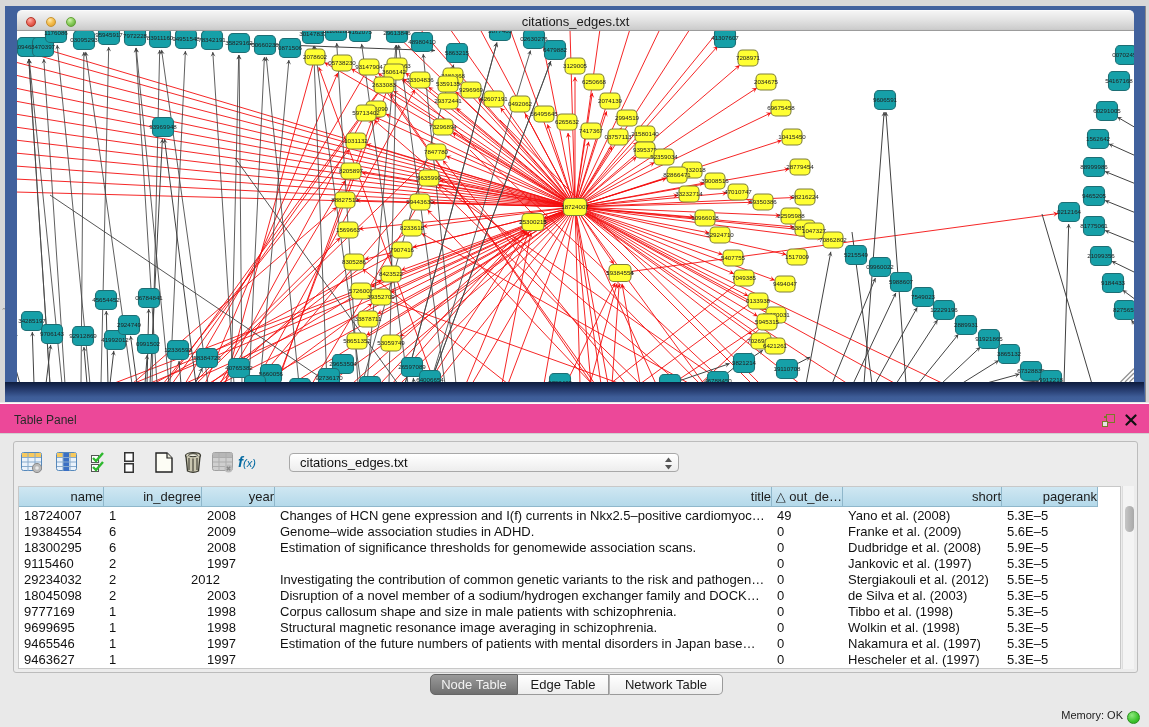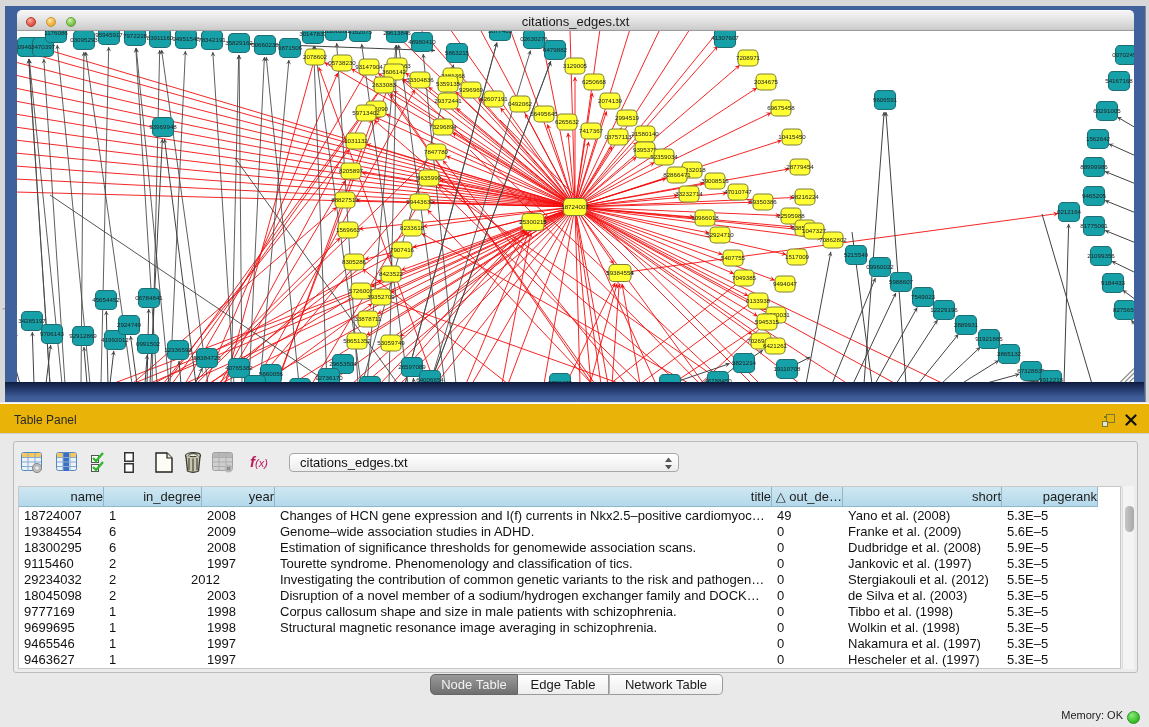--- a/index.html
+++ b/index.html
@@ -10,21 +10,21 @@
 #titlebar .tl{position:absolute;top:6px;width:10px;height:10px;border-radius:50%}
 #titlebar .t1{left:9px;background:radial-gradient(circle at 35% 28%,#ffb3ab,#ee6b5f 45%,#c93a28 95%);border:1px solid #b53629}
 #titlebar .t2{left:29px;background:radial-gradient(circle at 35% 28%,#ffe9b0,#f5c04f 45%,#dd9a2e 95%);border:1px solid #c7932f}
 #titlebar .t3{left:49px;background:radial-gradient(circle at 35% 28%,#d2f3b2,#8ed160 45%,#5ba233 95%);border:1px solid #62a136}
 #titlebar .wt{position:absolute;top:3px;left:0;width:100%;text-align:center;font-size:13px;color:#1a1a1a}
 #canvas{position:absolute;left:0;top:21px;width:1117px;height:351px;background:#fff;overflow:hidden}
 #shadow{position:absolute;left:5px;top:382px;width:1139px;height:20px;background:linear-gradient(#0e1c3c,#23386a 35%,#3a579176 75%,#41619d00)}
 #grip{position:absolute;left:571px;top:399px;font-size:8px;color:#777}
 
 #tpanel{position:absolute;left:0;top:402px;width:1149px;height:325px;background:#e9e9e9}
-#tptitle{position:absolute;left:0;top:1px;width:100%;height:31px;background:#eab308;border-top:1px solid #fdfdfd;border-bottom:1px solid #d0d0d0}
+#tptitle{position:absolute;left:0;top:1px;width:100%;height:31px;background:#ec4899;border-top:1px solid #fdfdfd;border-bottom:1px solid #d0d0d0}
 #tptitle span{position:absolute;left:14px;top:9px;font-size:12px;color:#2a2a2a}
 .tpico{position:absolute;top:9px}
 #tpcontainer{position:absolute;left:13px;top:39px;width:1125px;height:232px;background:#ececec;border:1px solid #bcbcbc;border-radius:3px}
 #dropdown{position:absolute;left:275px;top:11px;width:390px;height:19px;background:linear-gradient(#ffffff,#ededed);border:1px solid #a8a8a8;border-radius:4px;font-size:13px;color:#111;padding-left:10px;line-height:17px}
 #ttable{position:absolute;left:4px;top:44px;width:1103px;height:183px;background:#fff;border:1px solid #c8c8c8}
 .hc{position:absolute;top:0;height:20px;background:linear-gradient(#cfe7f2,#b4d9ea);border-right:1px solid #8fb7cb;border-bottom:1px solid #8fb7cb;font-size:13px;color:#1c1c1c;text-align:right;line-height:20px}
 .tr{position:absolute;left:0;width:100%;height:16px;font-size:13px;color:#111;white-space:nowrap}
 .tc{position:absolute;top:0;height:16px;line-height:16px;overflow:hidden}
 #vsb{position:absolute;left:1108px;top:44px;width:12px;height:183px;background:#f4f4f4;border-left:1px solid #ddd}
 #vsb .th{position:absolute;left:1.5px;top:20px;width:9px;height:26px;background:linear-gradient(90deg,#c6c6c6,#a8a8a8);border-radius:5px}
@@ -824,21 +824,21 @@
         <path d="M5 6 V18 M9 6.5 V19 M13 6 V18" stroke="#3a3a30" stroke-width="1.1"></path>
         <ellipse cx="9" cy="3.2" rx="4.5" ry="1.5" fill="#efeee0" stroke="#3a3a30"></ellipse>
       </svg>
 <svg style="position:absolute;left:198px;top:10px" width="22" height="21" viewBox="0 0 22 21">
         <rect x="0.5" y="0.5" width="20" height="18" rx="2" fill="#cfcfcf" stroke="#a0a0a0"></rect>
         <rect x="1" y="1" width="19" height="4" fill="#b7b7b7"></rect>
         <path d="M1 5.5H20M1 10H20M1 14.5H20M7 1V19M14 1V19" stroke="#adadad" stroke-width="1" fill="none"></path>
         <circle cx="16.5" cy="16.5" r="4" fill="#bbb"></circle>
         <path d="M14.8 14.8 L18.2 18.2 M18.2 14.8 L14.8 18.2" stroke="#888" stroke-width="1.4"></path>
       </svg>
-<div style="position:absolute;left:236px;top:11px;width:34px;font-size:15px;font-style:italic;color:#be185d"><b>f</b><span style="font-size:11px">(x)</span></div>
+<div style="position:absolute;left:224px;top:11px;width:34px;font-size:15px;font-style:italic;color:#0369a1"><b>f</b><span style="font-size:11px">(x)</span></div>
     <div id="dropdown">citations_edges.txt<svg style="position:absolute;right:5px;top:3px" width="9" height="13" viewBox="0 0 9 13">
           <path d="M4.5 0.5 L8 5 L1 5 Z" fill="#555"></path>
           <path d="M4.5 12.5 L8 8 L1 8 Z" fill="#555"></path>
         </svg></div>
     <div id="ttable">
       <div class="hc" style="left:0px;width:85px">name</div>
 <div class="hc" style="left:85px;width:98px">in_degree</div>
 <div class="hc" style="left:183px;width:73px">year</div>
 <div class="hc" style="left:256px;width:497px">title</div>
 <div class="hc" style="left:753px;width:71px">△ out_de…</div>
@@ -868,21 +868,20 @@
           <span class="tc" style="left:188px;width:68px">2008</span>
           <span class="tc" style="left:261px;width:492px">Estimation of significance thresholds for genomewide association scans.</span>
           <span class="tc" style="left:758px;width:66px">0</span>
           <span class="tc" style="left:829px;width:154px">Dudbridge et al. (2008)</span>
           <span class="tc" style="left:988px;width:91px">5.9E–5</span>
         </div>
 <div class="tr" style="top:69px">
           <span class="tc" style="left:5px;width:80px">9115460</span>
           <span class="tc" style="left:90px;width:93px">2</span>
           <span class="tc" style="left:188px;width:68px">1997</span>
-          <span class="tc" style="left:261px;width:492px">Tourette syndrome. Phenomenology and classification of tics.</span>
           <span class="tc" style="left:758px;width:66px">0</span>
           <span class="tc" style="left:829px;width:154px">Jankovic et al. (1997)</span>
           <span class="tc" style="left:988px;width:91px">5.3E–5</span>
         </div>
 <div class="tr" style="top:85px">
           <span class="tc" style="left:5px;width:80px">29234032</span>
           <span class="tc" style="left:90px;width:93px">2</span>
           <span class="tc" style="left:172px;width:68px">2012</span>
           <span class="tc" style="left:261px;width:492px">Investigating the contribution of common genetic variants to the risk and pathogen…</span>
           <span class="tc" style="left:758px;width:66px">0</span>
@@ -913,20 +912,21 @@
           <span class="tc" style="left:188px;width:68px">1998</span>
           <span class="tc" style="left:261px;width:492px">Structural magnetic resonance image averaging in schizophrenia.</span>
           <span class="tc" style="left:758px;width:66px">0</span>
           <span class="tc" style="left:829px;width:154px">Wolkin et al. (1998)</span>
           <span class="tc" style="left:988px;width:91px">5.3E–5</span>
         </div>
 <div class="tr" style="top:149px">
           <span class="tc" style="left:5px;width:80px">9465546</span>
           <span class="tc" style="left:90px;width:93px">1</span>
           <span class="tc" style="left:188px;width:68px">1997</span>
+          <span class="tc" style="left:261px;width:492px">Estimation of the future numbers of patients with mental disorders in Japan base…</span>
           <span class="tc" style="left:758px;width:66px">0</span>
           <span class="tc" style="left:829px;width:154px">Nakamura et al. (1997)</span>
           <span class="tc" style="left:988px;width:91px">5.3E–5</span>
         </div>
 <div class="tr" style="top:165px">
           <span class="tc" style="left:5px;width:80px">9463627</span>
           <span class="tc" style="left:90px;width:93px">1</span>
           <span class="tc" style="left:188px;width:68px">1997</span>
           <span class="tc" style="left:758px;width:66px">0</span>
           <span class="tc" style="left:829px;width:154px">Hescheler et al. (1997)</span>

